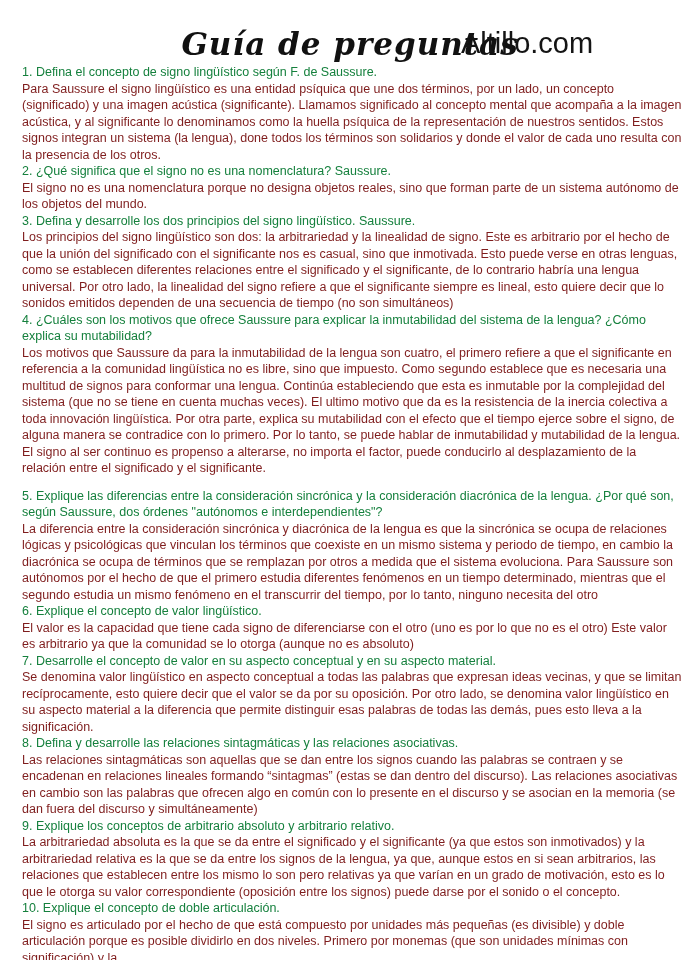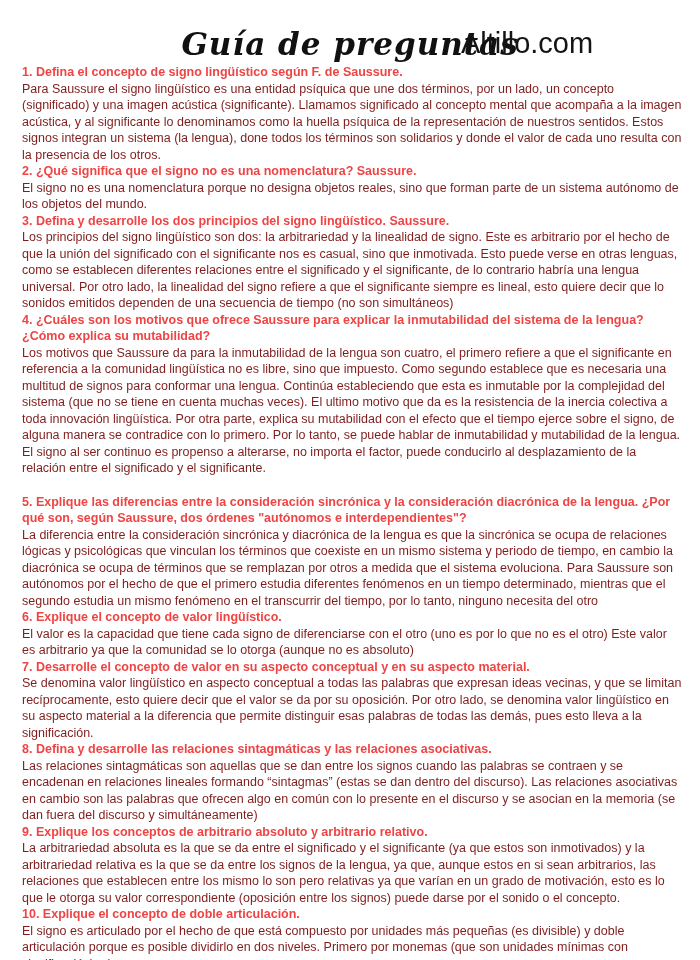--- a/index.html
+++ b/index.html
@@ -36,23 +36,23 @@
   .content {
     position: absolute;
     top: 64px;
     left: 22px;
     width: 660px;
     font-size: 12.5px;
     line-height: 16.5px;
     text-align: left;
   }
   .qa { margin: 0; }
-  .q-heading { font-weight: bold; color: #ef4444; }
+  .q-heading { font-weight: normal; color: #15803d; }
   .q-answer { font-weight: normal; color: #7f1d1d; }
-  .gap-before { margin-top: 17px; }
+  .gap-before { margin-top: 11px; }
 </style>
 </head>
 <body>
 
 <div class="page">
 
   <h1 class="title">Guía de preguntas</h1>
 
   <div class="watermark">Altillo.com</div>
 

